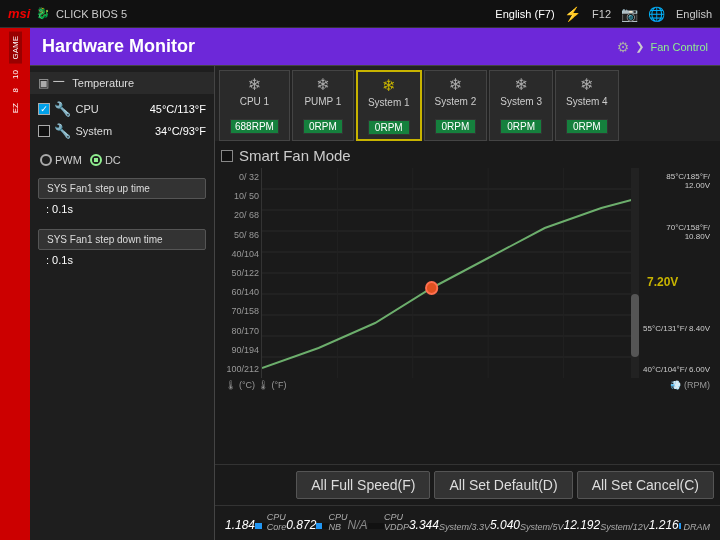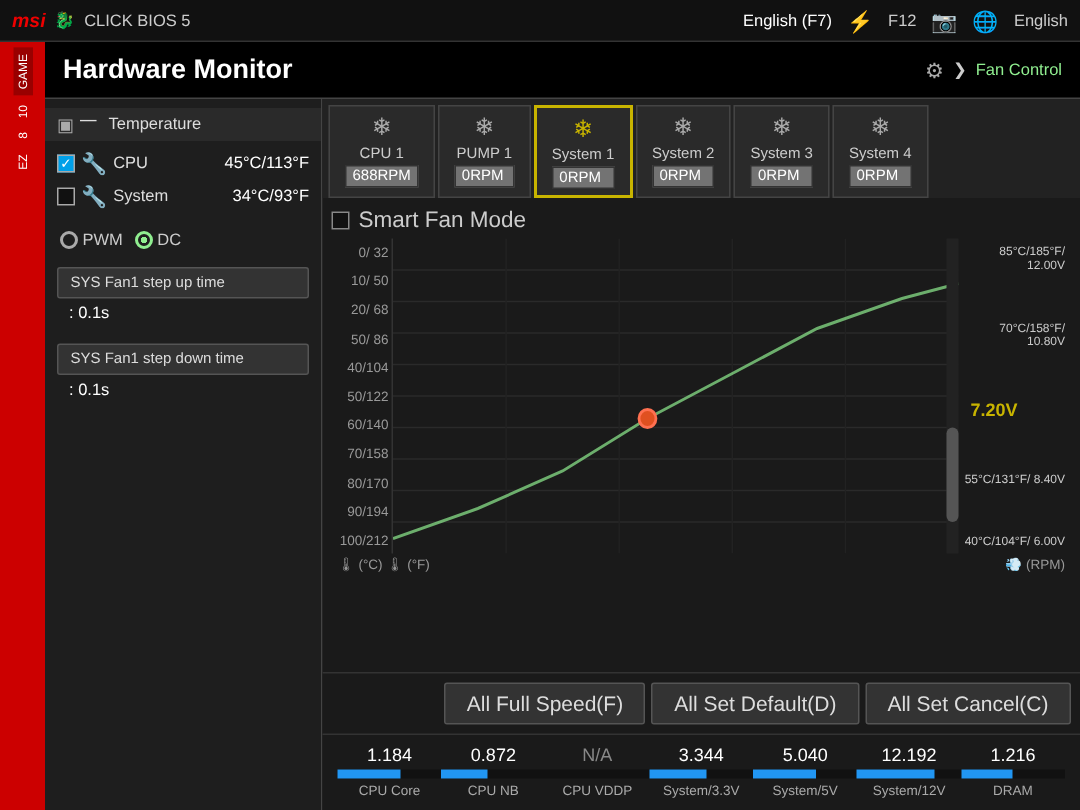--- a/index.html
+++ b/index.html
@@ -105,21 +105,21 @@
     
     .content-area {
       flex: 1;
       background: #222;
       display: flex;
       flex-direction: column;
     }
 
     
     .content-header {
-      background: #000000;
+      background: #6d28d9;
       padding: 8px 12px;
       display: flex;
       align-items: center;
       justify-content: space-between;
       border-bottom: 1px solid #444;
     }
     .content-title {
       color: #fff;
       font-size: 18px;
       font-weight: bold;
@@ -267,26 +267,27 @@
       font-size: 10px;
     }
     .fan-tab.active {
       border: 2px solid #c8b400;
       background: #2a2a2a;
     }
     .fan-tab-icon { font-size: 16px; margin-bottom: 2px; color: #aaa; }
     .fan-tab.active .fan-tab-icon { color: #c8b400; }
     .fan-tab-name { font-size: 10px; }
     .fan-tab-rpm {
-      background: #737373;
+      background: #15803d;
       color: #fff;
       font-size: 10px;
       padding: 1px 4px;
-      margin-top: 2px;
+      margin-top: 12px;
       width: 100%;
+      text-align: center;
       border: 1px solid #333;
     }
 
     
     .chart-area {
       flex: 1;
       padding: 6px;
       position: relative;
     }
     .smart-fan-mode {
@@ -380,23 +381,24 @@
       padding: 6px 10px 4px;
       border-top: 1px solid #333;
     }
     .voltage-values {
       display: flex;
       justify-content: space-around;
       margin-bottom: 4px;
     }
     .voltage-item {
       display: flex;
-      flex-direction: column;
-      align-items: center;
+      flex-direction: row;
+      align-items: flex-end;
       flex: 1;
+      font-style: italic;
     }
     .voltage-num {
       color: #fff;
       font-size: 12px;
     }
     .voltage-bar-container {
       width: 100%;
       height: 6px;
       background: #111;
       margin: 3px 0;

